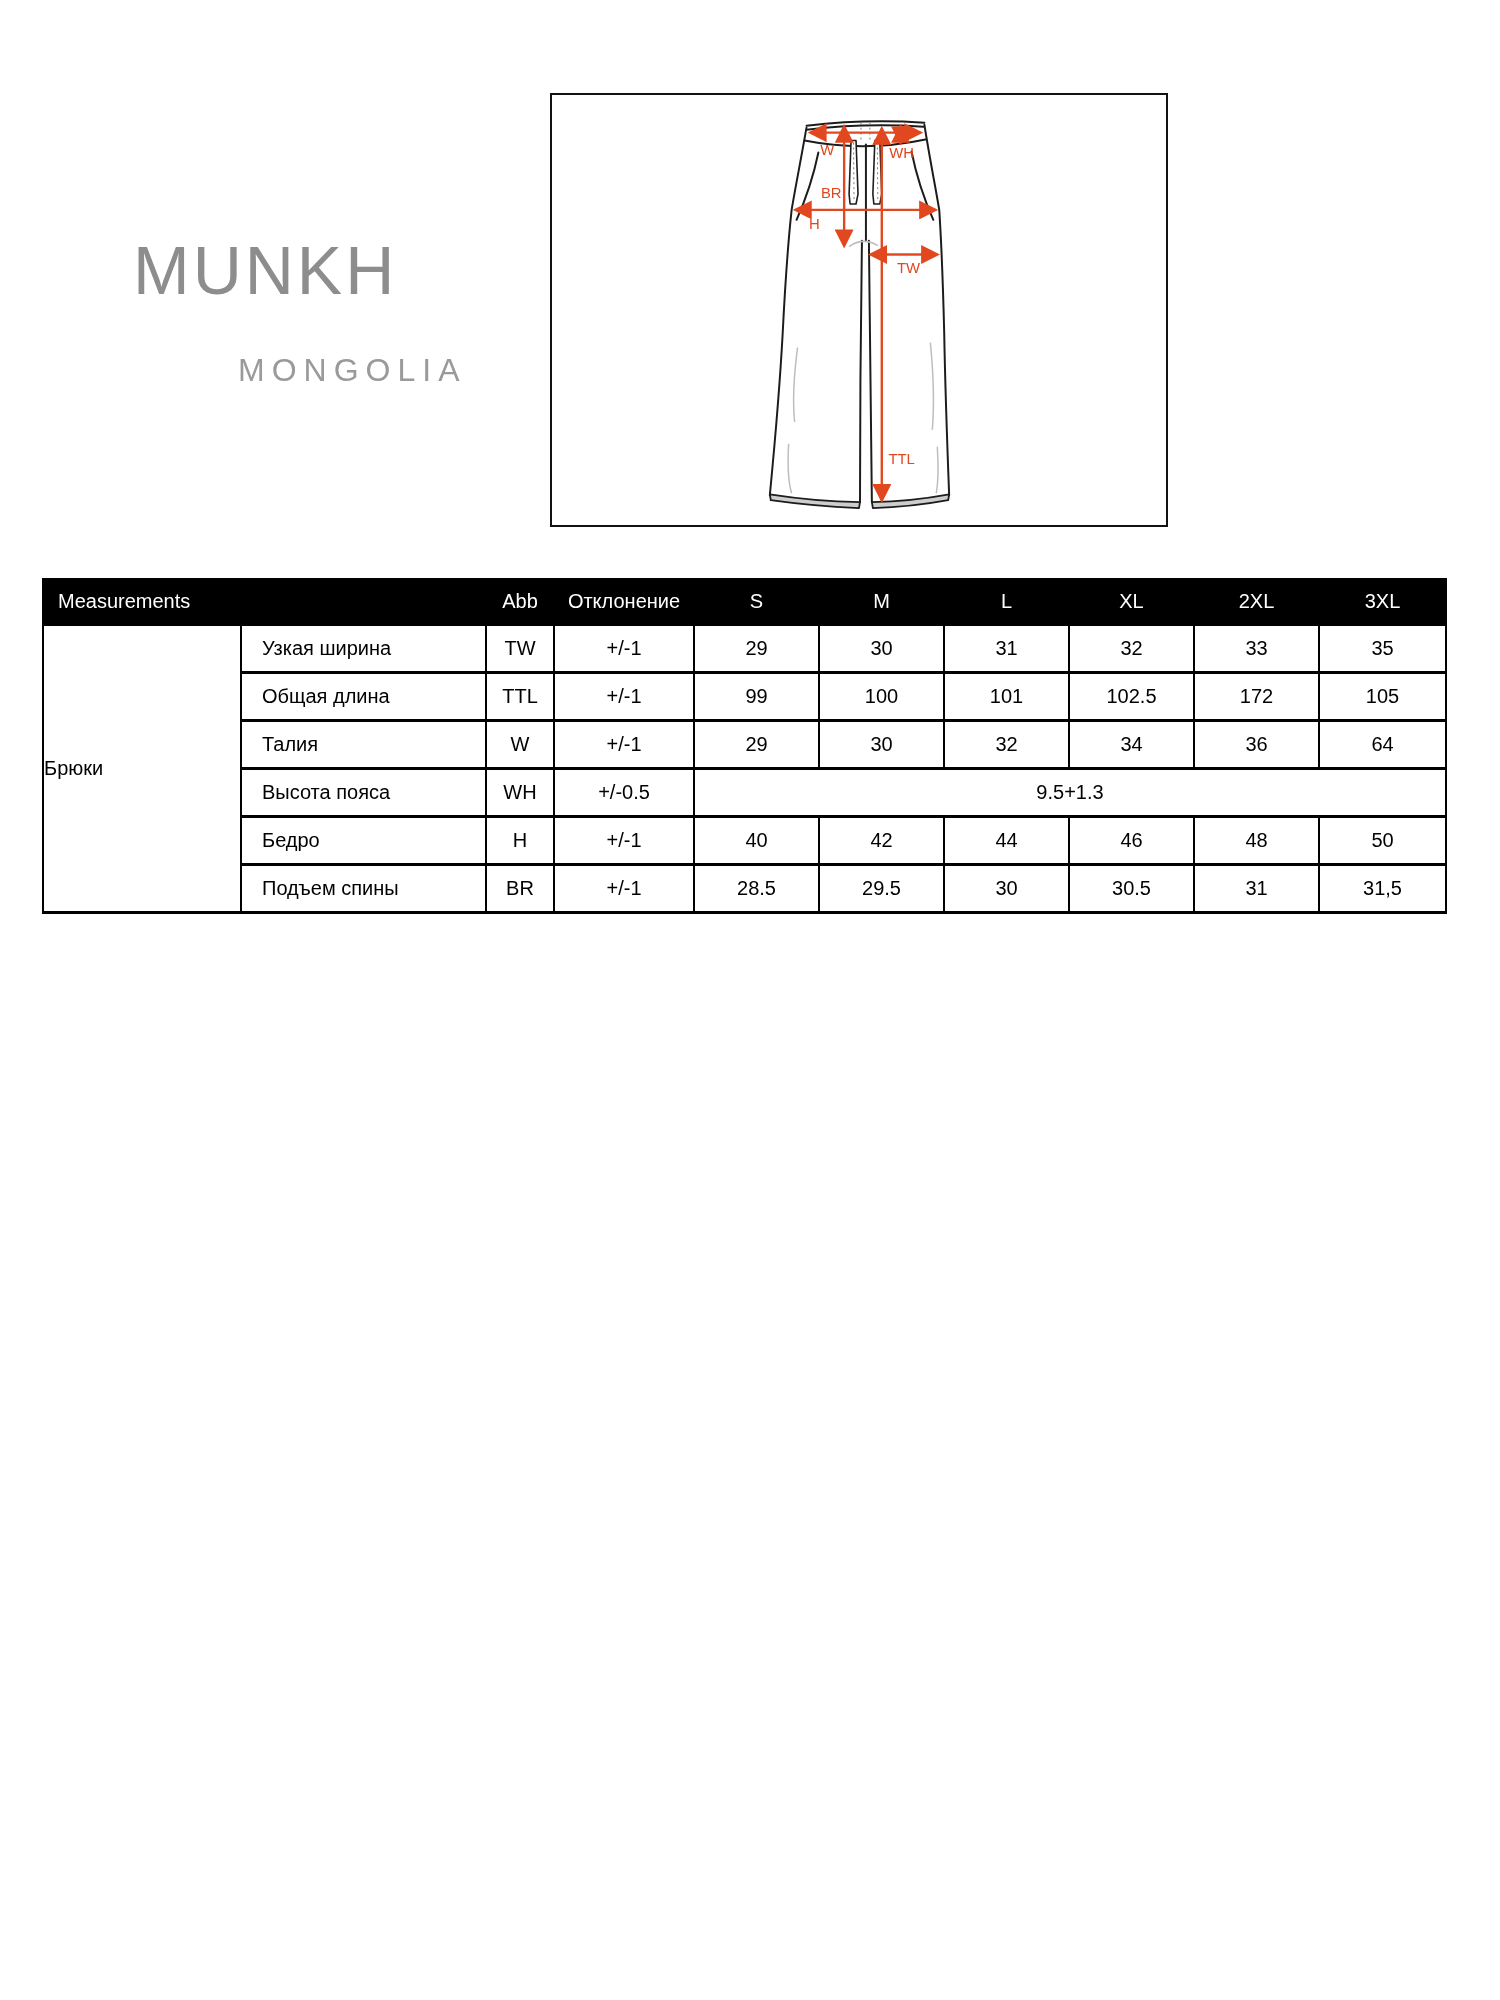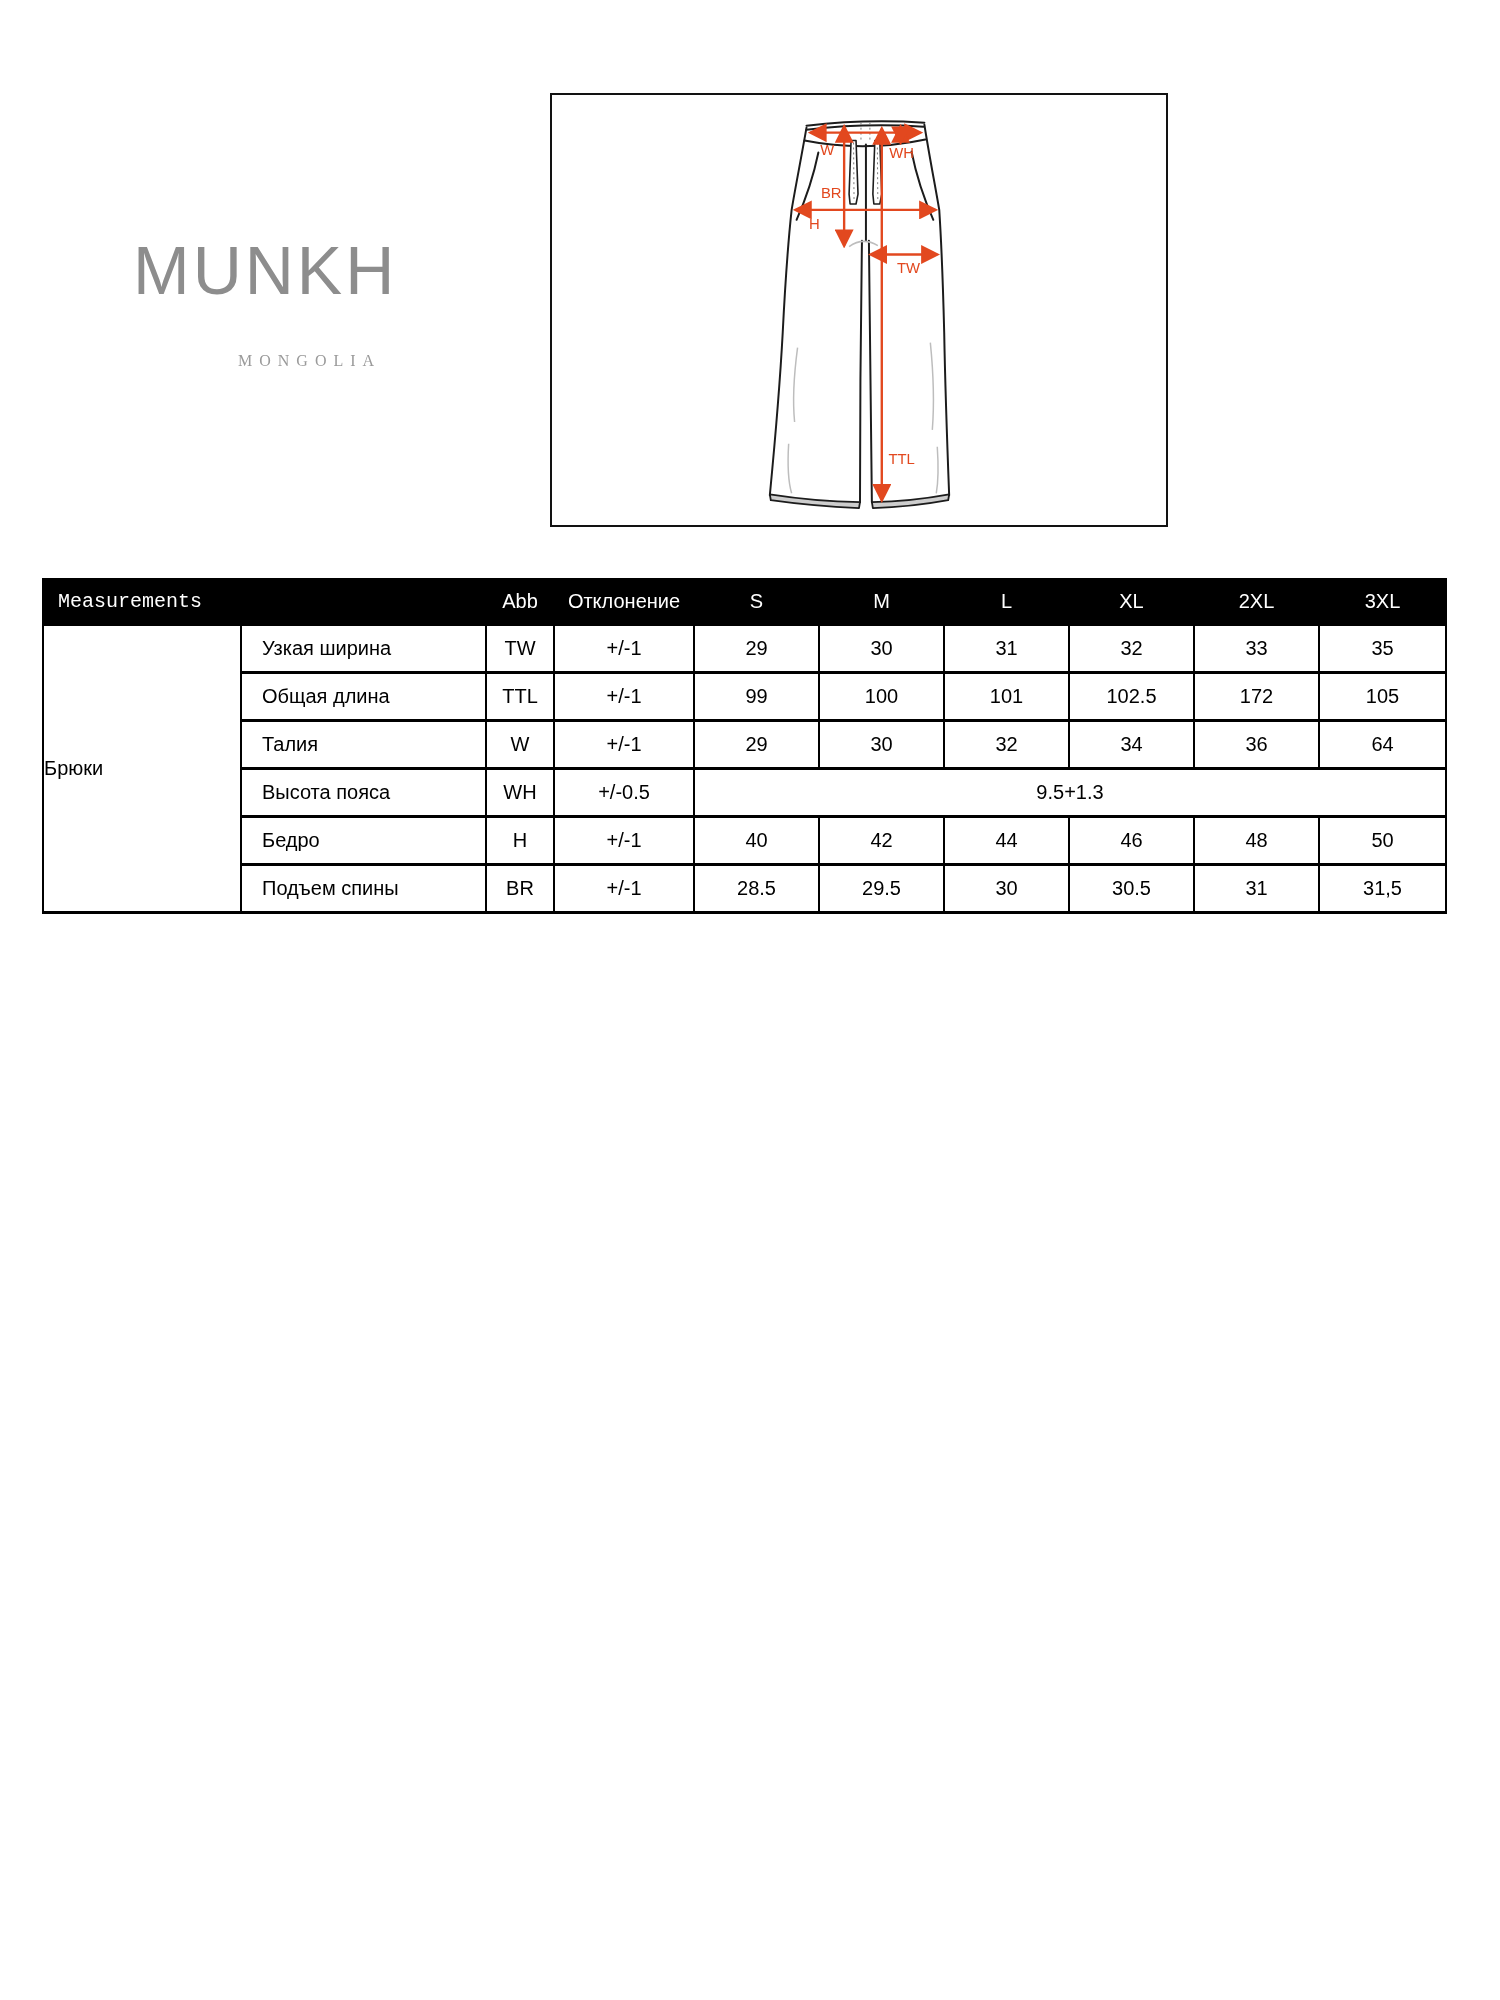--- a/index.html
+++ b/index.html
@@ -9,40 +9,40 @@
     font-family:"Liberation Sans", sans-serif; overflow:hidden; color:#000;
   }
   
   .logo-brand {
     position:absolute; left:133px; top:236px;
     font-size:68px; font-weight:300; letter-spacing:3px;
     color:#8d8d8d; line-height:1; white-space:nowrap;
   }
   .logo-sub {
     position:absolute; left:238px; top:352px;
-    font-size:16px; font-weight:400; letter-spacing:7px;
-    color:#9a9a9a; white-space:nowrap;font-family:Liberation Serif, serif;
+    font-size:32px; font-weight:400; letter-spacing:7px;
+    color:#9a9a9a; white-space:nowrap;
   }
   
   .diagram-box {
     position:absolute; left:550px; top:93px; width:618px; height:434px;
     border:2px solid #121212; background:#fff;
   }
   .diagram-box svg { display:block; width:100%; height:100%; }
   
   table.size-table {
     position:absolute; left:42px; top:578px;
     border-collapse:collapse; table-layout:fixed;
     font-size:20px; background:#fff;
   }
   table.size-table th {
     background:#000; color:#fff; font-weight:400; height:45px;
     border:2px solid #000; text-align:center; overflow:hidden;
   }
-  table.size-table th.th-meas { text-align:left; padding-left:14px;font-family:Liberation Mono, monospace; }
+  table.size-table th.th-meas { text-align:left; padding-left:14px; }
   table.size-table td {
     border:2px solid #000; border-top-width:3px; border-bottom-width:3px;
     height:48px; text-align:center; background:#fff; overflow:hidden;
   }
   table.size-table td.name-cell { text-align:left; padding-left:20px; }
   table.size-table td.group-cell { text-align:left; }
 </style>
 </head>
 <body>
 

